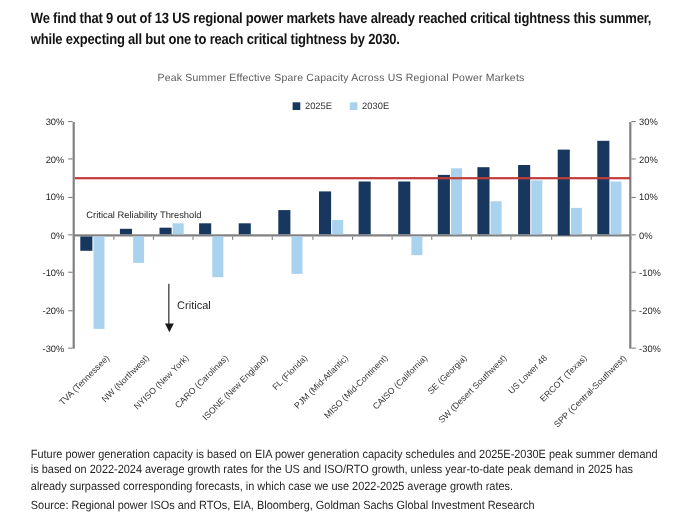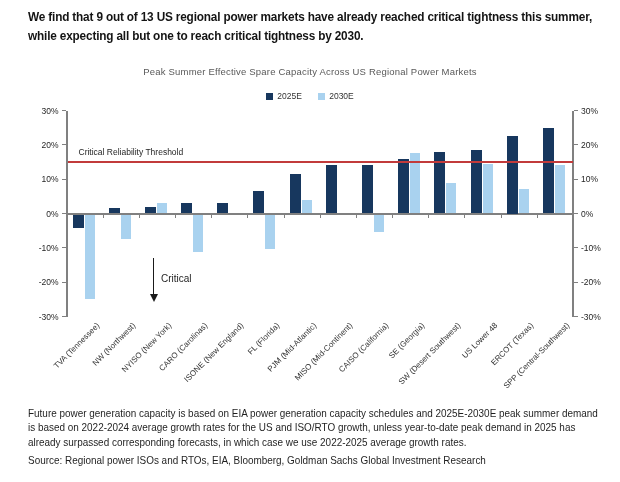--- a/index.html
+++ b/index.html
@@ -26,21 +26,21 @@
   #plot div, #plot span { position:absolute; }
   .axis  { background:#808080; }
   .tick  { background:#808080; }
   .ylab  { font-size:8.5px; color:#262626; }
   .xlab  {
     font-size:8px; color:#333333; white-space:nowrap;
     transform:translateX(-100%) rotate(-45deg); transform-origin:100% 0;
   }
   .bar { }
   .thresh-line { }
-  .thresh-label { font-size:8.5px; color:#1f1f1f; }
+  .thresh-label { font-size:8.5px; color:#1f1f1f;margin-top:43px; }
   .arrow-line { background:#1a1a1a; }
   .arrow-head {
     width:0; height:0; border-left:4px solid transparent;
     border-right:4px solid transparent; border-top:8px solid #1a1a1a;
   }
   .arrow-label { font-size:10px; color:#1f1f1f; }
   .footnote {
     position:absolute; left:28px; top:406px; width:628px; margin:0;
     font-size:10.8px; color:#1f1f1f; line-height:1.33;
     transform:scaleX(0.92); transform-origin:0 0;

